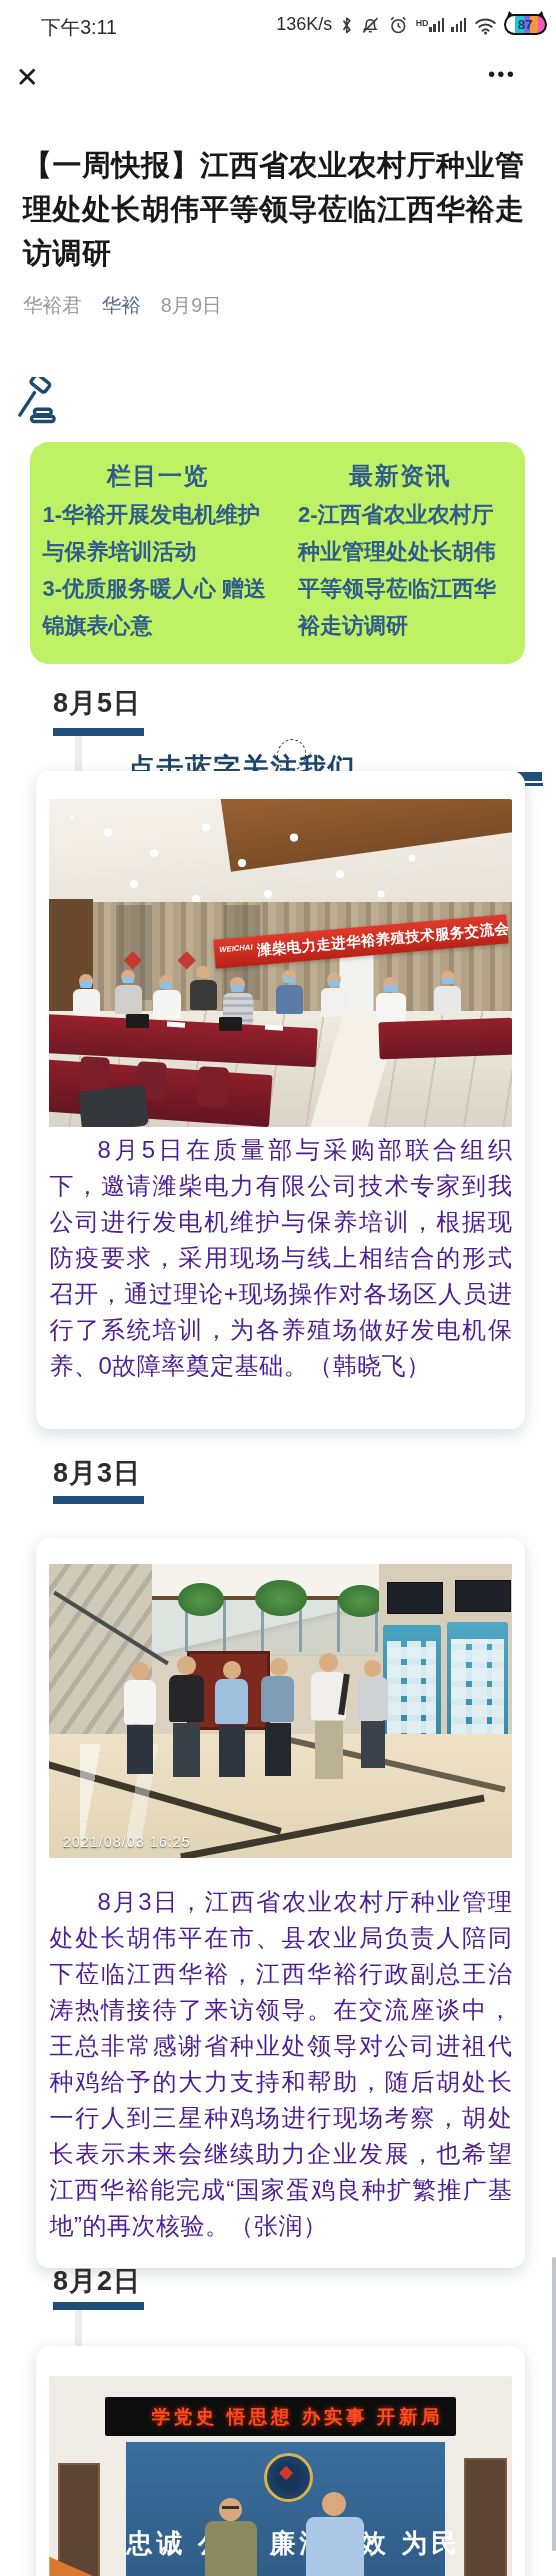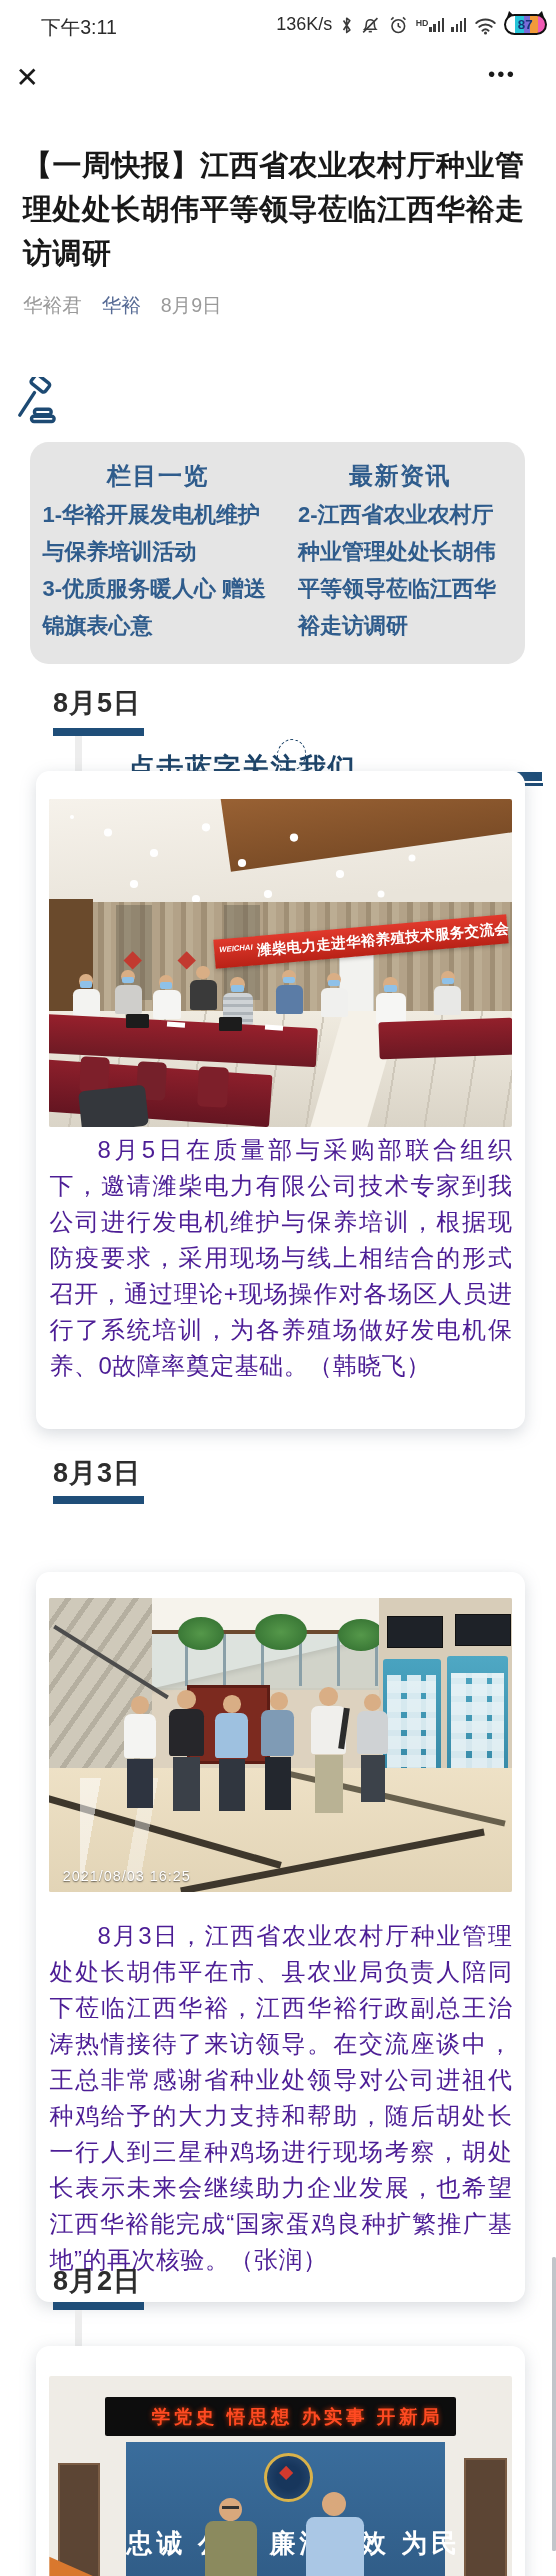--- a/index.html
+++ b/index.html
@@ -11,21 +11,21 @@
   
   #title{left:23px;top:143px;width:511px;font-size:29px;line-height:44px;font-weight:700;color:#181818;letter-spacing:0.5px;}
   #byline{left:23px;top:292px;font-size:19.6px;color:#9a9a9a;}
   #byline .acct{color:#576b95;margin:0 14.4px;font-weight:500;}
   
   #follow-text{left:88px;top:382px;font-size:27px;font-weight:700;color:#1c4368;letter-spacing:1.5px;margin-left:40px;}
   #follow-underline{left:74px;top:415px;width:469px;height:2.6px;background:#1d4a73;}
   #follow-rect{left:490px;top:404px;width:52px;height:8.8px;background:#1f4e79;}
   #follow-circle{left:277px;top:371px;width:27px;height:30px;border:1.5px dashed #1c4368;border-radius:50%;transform:rotate(14deg);}
   
-  #overview{left:30px;top:442px;width:495px;height:222px;background:#e5e5e5;border-radius:18.5px;}
+  #overview{left:30px;top:442px;width:495px;height:222px;background:#bef264;border-radius:18.5px;}
   .ov-h{position:absolute;top:17.5px;font-size:24px;font-weight:700;color:#2f5c8c;letter-spacing:1.5px;}
   .ov-list{position:absolute;top:54px;font-size:22px;line-height:37px;font-weight:600;color:#2f5c8c;}
   
   .sec-date{font-size:27px;font-weight:600;color:#2d2d2d;letter-spacing:1px;}
   .sec-bar{width:91px;height:7.7px;background:#1f4e79;}
   .sec-vline{width:7.2px;background:#ededed;}
   .card{position:absolute;left:36px;width:489px;background:#fff;border-radius:13.4px;
         box-shadow:0 4.1px 15.5px rgba(120,130,145,.28);}
   .photo{position:absolute;left:13.4px;width:463px;overflow:hidden;border-radius:2.1px;background:#ddd;}
   .para{position:absolute;left:13.4px;width:463px;font-size:24px;line-height:36px;color:#4c1d95;
@@ -197,21 +197,21 @@
       <div class="abs" style="left:88px;top:263px;width:29px;height:38px;background:#75202a;border-radius:5.2px;transform:rotate(3deg);"></div>
       <div class="abs" style="left:149px;top:268px;width:30px;height:40px;background:#7d1f2a;border-radius:5.2px;transform:rotate(3deg);"></div>
       <div class="abs" style="left:31px;top:289px;width:67px;height:41px;background:#34373c;border-radius:6.2px;transform:rotate(-6deg);"></div>
     </div>
     <p class="para" style="top:361px;margin:0;">8月5日在质量部与采购部联合组织下，邀请潍柴电力有限公司技术专家到我公司进行发电机维护与保养培训，根据现防疫要求，采用现场与线上相结合的形式召开，通过理论+现场操作对各场区人员进行了系统培训，为各养殖场做好发电机保养、0故障率奠定基础。（韩晓飞）</p>
   </div>
 
   <div class="abs sec-date" style="left:53px;top:1455px;">8月3日</div>
   <div class="abs sec-bar" style="left:53px;top:1496px;"></div>
 
-  <div class="card" style="top:1572px;height:730px;text-decoration:underline;">
+  <div class="card" style="top:1538px;height:730px;text-decoration:underline;">
     <div class="photo" style="top:26px;height:294px;background:#ddd2bf;">
       <div class="abs" style="left:0;top:0;width:463px;height:90px;background:#e3dacb;"></div>
       <div class="abs" style="left:-41px;top:-31px;width:392px;height:108px;background:#f6f3ec;transform:rotate(-13deg);box-shadow:0 3.1px 5.2px rgba(0,0,0,.12);"></div>
       <div class="abs" style="left:98px;top:32px;width:365px;height:56px;background:rgba(175,198,198,.35);border-top:4.1px solid #6b4a2f;"></div>
       <div class="abs" style="left:98px;top:36px;width:365px;height:52px;background:repeating-linear-gradient(90deg,#8aa0a8 0 2.6px,transparent 2.6px 38px);"></div>
       <div class="abs" style="left:129px;top:18.5px;width:46px;height:33px;border-radius:50%;background:radial-gradient(#55984a,#2f6b2e);"></div>
       <div class="abs" style="left:206px;top:15.5px;width:52px;height:36px;border-radius:50%;background:radial-gradient(#55984a,#2f6b2e);"></div>
       <div class="abs" style="left:289px;top:20.6px;width:46px;height:32px;border-radius:50%;background:radial-gradient(#55984a,#2f6b2e);"></div>
       <div class="abs" style="left:361px;top:24px;width:49px;height:34px;border-radius:50%;background:radial-gradient(#55984a,#2f6b2e);"></div>
       <div class="abs" style="left:330px;top:0;width:133px;height:222px;background:#d8cdb9;"></div>

